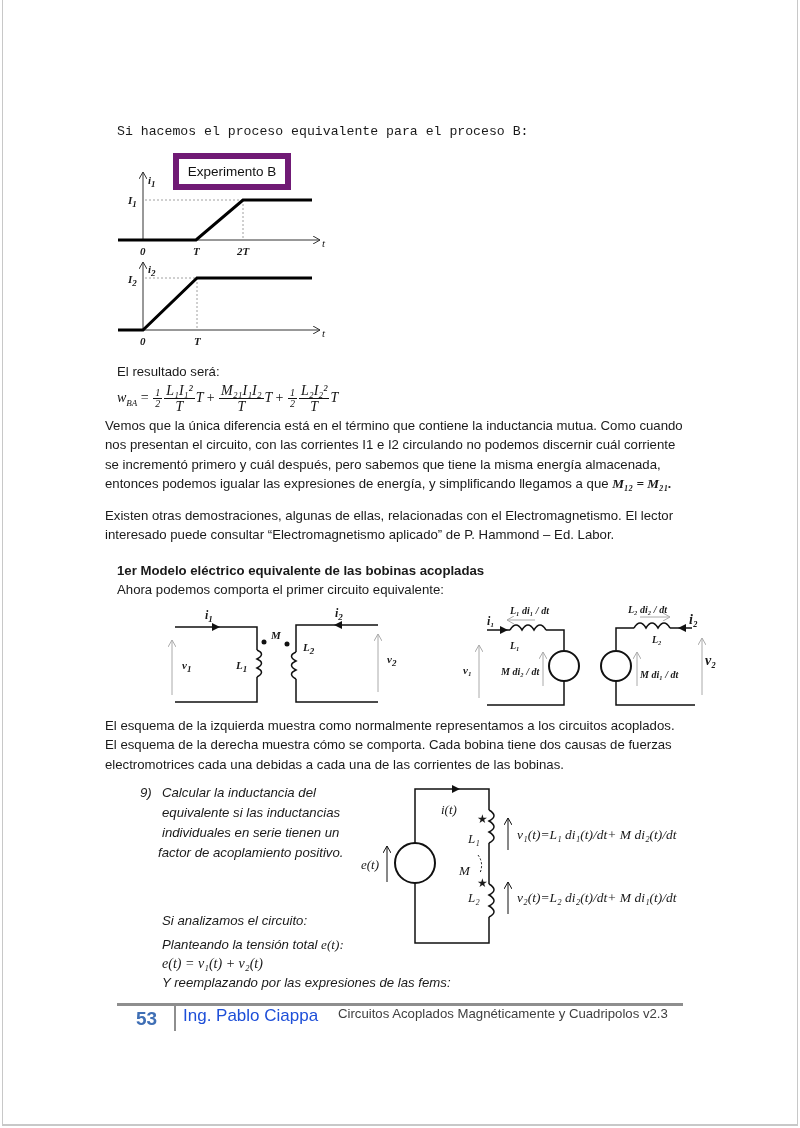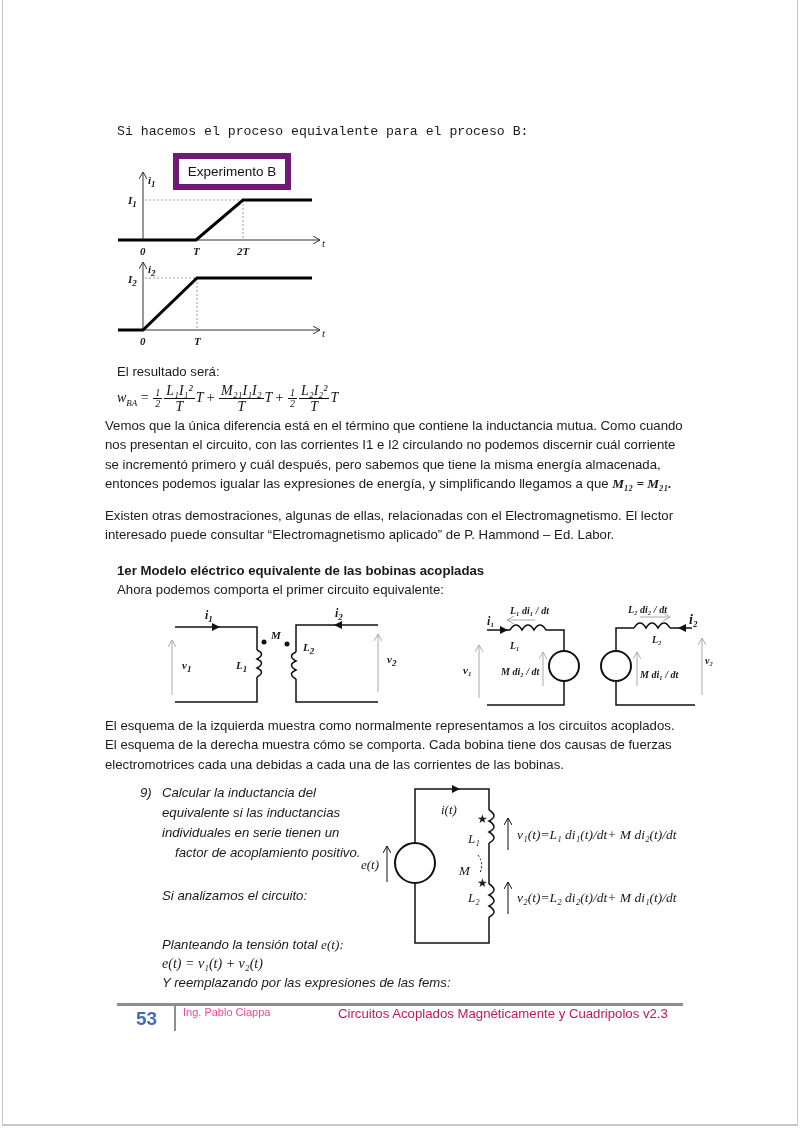--- a/index.html
+++ b/index.html
@@ -23,22 +23,22 @@
     .eq { position: absolute; left: 117px; top: 383px; font-family: "Liberation Serif", "DejaVu Serif", serif; font-style: italic; font-size: 14px; color: #111; }
     .frac { display: inline-block; vertical-align: middle; text-align: center; margin: 0 1px; }
     .frac .num { display: block; border-bottom: 1px solid #111; padding: 0 2px; line-height: 15px; }
     .frac .den { display: block; line-height: 15px; }
     .small-frac { font-size: 10px; }
     .small-frac .num, .small-frac .den { line-height: 10px; }
     sub, sup { font-size: 9px; }
     .footer-rule { position: absolute; left: 117px; top: 1003px; width: 566px; height: 3px; background: #8e8e8e; }
     .footer-vbar { position: absolute; left: 174px; top: 1005px; width: 2px; height: 26px; background: #8e8e8e; }
     .page-num { position: absolute; left: 136px; top: 1008px; font-size: 19px; font-weight: bold; color: #3f6fb5; }
-    .footer-author { position: absolute; left: 183px; top: 1006px; font-size: 11px; color: #ec4899; }
-    .footer-title { position: absolute; left: 338px; top: 1006px; font-size: 13.2px; color: #be185d; }
+    .footer-author { position: absolute; left: 183px; top: 1006px; font-size: 17px; color: #1d4ed8; }
+    .footer-title { position: absolute; left: 338px; top: 1006px; font-size: 13.2px; color: #404040; }
   </style>
 </head>
 <body>
 
 <div class="page-frame"></div>
 
 <div class="txt" style="left:117px; top:122px;font-family:Liberation Mono, monospace;">Si hacemos el proceso equivalente para el proceso B:</div>
 
 <div class="exp-box">Experimento B</div>
 
@@ -146,32 +146,32 @@
   <line x1="637" y1="686" x2="637" y2="652" stroke="#aaa" stroke-width="1" marker-end="url(#arrG2)"></line>
   <line x1="702" y1="695" x2="702" y2="638" stroke="#aaa" stroke-width="1" marker-end="url(#arrG2)"></line>
 </svg>
 <div class="txt serif ital bold" style="left:510px; top:601px; font-size:10px;">L₁ di₁ / dt</div>
 <div class="txt serif ital bold" style="left:628px; top:600px; font-size:10px;">L₂ di₂ / dt</div>
 <div class="txt serif ital bold" style="left:487px; top:612px; font-size:12px;">i₁</div>
 <div class="txt serif ital bold" style="left:689px; top:610px; font-size:14px;">i₂</div>
 <div class="txt serif ital bold" style="left:510px; top:636px; font-size:10px;">L₁</div>
 <div class="txt serif ital bold" style="left:652px; top:630px; font-size:10px;">L₂</div>
 <div class="txt serif ital bold" style="left:463px; top:661px; font-size:11px;">v₁</div>
-<div class="txt serif ital bold" style="left:705px; top:651px; font-size:10px;">v₂</div>
+<div class="txt serif ital bold" style="left:705px; top:651px; font-size:14px;">v₂</div>
 <div class="txt serif ital bold" style="left:501px; top:662px; font-size:10px;text-align:center;">M di₂ / dt</div>
 <div class="txt serif ital bold" style="left:640px; top:665px; font-size:10px;">M di₁ / dt</div>
 
 <div class="para" style="top:716px;">El esquema de la izquierda muestra como normalmente representamos a los circuitos acoplados. El esquema de la derecha muestra cómo se comporta. Cada bobina tiene dos causas de fuerzas electromotrices cada una debidas a cada una de las corrientes de las bobinas.</div>
 
 <div class="txt ital" style="left:140px; top:783px;">9)</div>
 <div class="txt ital" style="left:162px; top:783px;">Calcular la inductancia del</div>
 <div class="txt ital" style="left:162px; top:803px;">equivalente si las inductancias</div>
 <div class="txt ital" style="left:162px; top:823px;">individuales en serie tienen un</div>
-<div class="txt ital" style="left:175px; top:843px;font-style:italic;">factor de acoplamiento positivo.</div>
-<div class="txt ital" style="left:162px; top:886px;">Si analizamos el circuito:</div>
+<div class="txt ital" style="left:158px; top:843px;font-style:italic;">factor de acoplamiento positivo.</div>
+<div class="txt ital" style="left:162px; top:911px;">Si analizamos el circuito:</div>
 
 <svg style="position:absolute; left:355px; top:780px;" width="340" height="170" viewBox="355 780 340 170">
   <defs>
     <marker id="arrB" markerWidth="8" markerHeight="8" refX="7" refY="4" orient="auto">
       <path d="M0,0 L7,4 L0,8" fill="none" stroke="#111" stroke-width="1"></path>
     </marker>
   </defs>
   <polyline points="415,843 415,789 489,789 489,810" fill="none" stroke="#111" stroke-width="1.5"></polyline>
   <polygon points="452,785 460,789 452,793" fill="#111"></polygon>
   <path d="M489,810 q10,6 0,11 q10,6 0,11 q10,6 0,11" fill="none" stroke="#111" stroke-width="1.5"></path>

